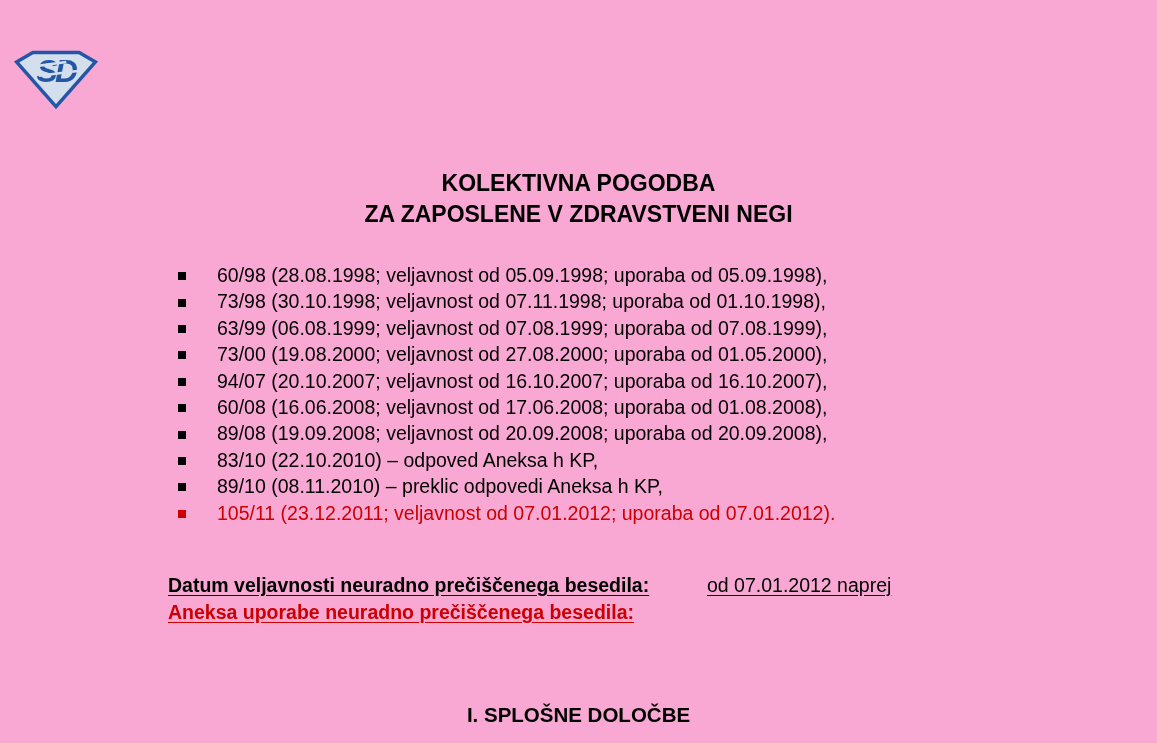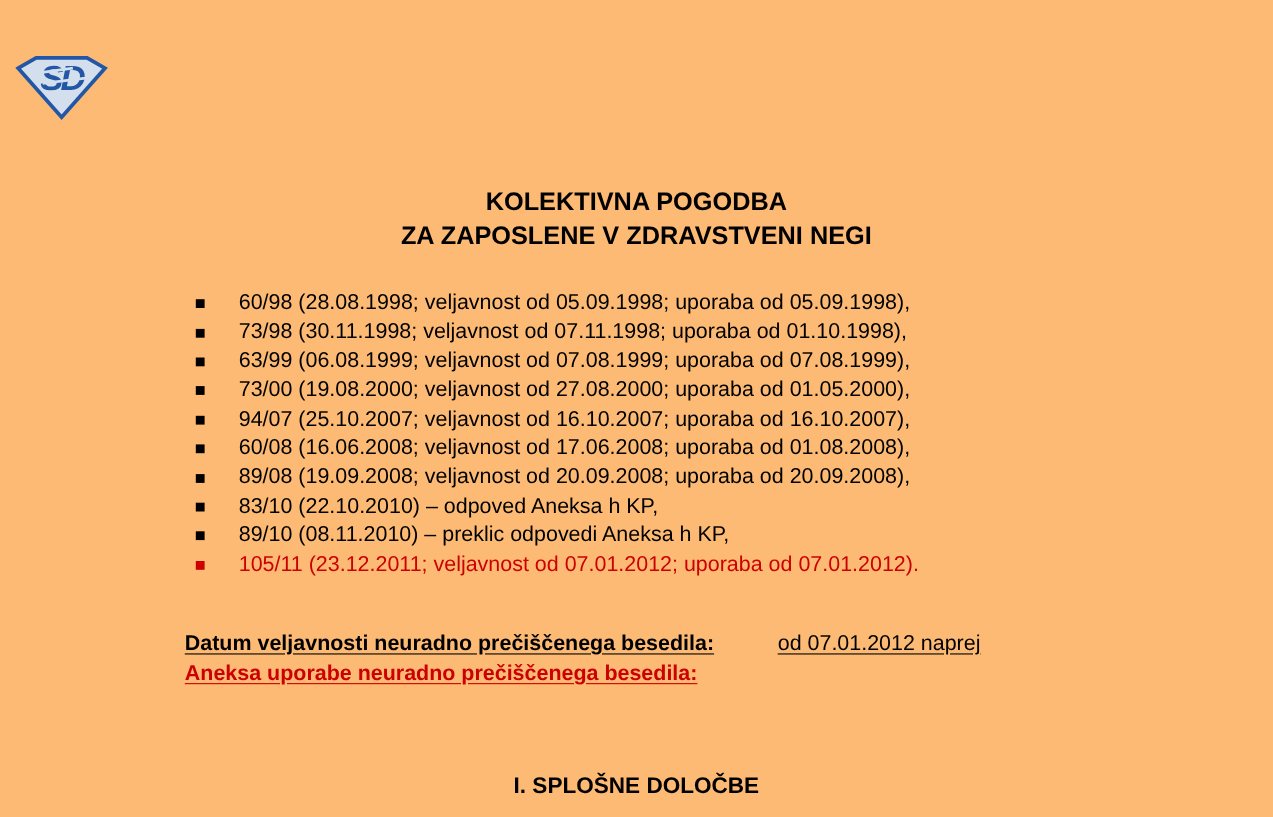--- a/index.html
+++ b/index.html
@@ -1,20 +1,20 @@
 <!DOCTYPE html>
 <html style="--red: #cc0000;"><head>
 <meta charset="utf-8">
 <style>
   * { margin:0; padding:0; box-sizing:border-box; }
   html,body { background:#ffffff; }
   .page {
     position:relative;
     width:1157px; height:743px;
-    background:#fdba74;
+    background:#f9a8d4;
     overflow:hidden;
     color:#000000;
     font-family:"Liberation Sans","DejaVu Sans",sans-serif;
   }
   .logo { position:absolute; left:13px; top:50px; width:86px; height:60px; }
   .title {
     position:absolute; left:0; right:0; top:168px;
     text-align:center; font-weight:700; font-size:23px; line-height:31px;
   }
   .doc-body {
@@ -63,33 +63,33 @@
   </div>
 
   <div class="doc-body">
     <ul class="gazette-list">
       <li>
         <span class="bullet"></span>
         <span>60/98 (28.08.1998; veljavnost od 05.09.1998; uporaba od 05.09.1998),</span>
       </li>
       <li>
         <span class="bullet"></span>
-        <span>73/98 (30.11.1998; veljavnost od 07.11.1998; uporaba od 01.10.1998),</span>
+        <span>73/98 (30.10.1998; veljavnost od 07.11.1998; uporaba od 01.10.1998),</span>
       </li>
       <li>
         <span class="bullet"></span>
         <span>63/99 (06.08.1999; veljavnost od 07.08.1999; uporaba od 07.08.1999),</span>
       </li>
       <li>
         <span class="bullet"></span>
         <span>73/00 (19.08.2000; veljavnost od 27.08.2000; uporaba od 01.05.2000),</span>
       </li>
       <li>
         <span class="bullet"></span>
-        <span>94/07 (25.10.2007; veljavnost od 16.10.2007; uporaba od 16.10.2007),</span>
+        <span>94/07 (20.10.2007; veljavnost od 16.10.2007; uporaba od 16.10.2007),</span>
       </li>
       <li>
         <span class="bullet"></span>
         <span>60/08 (16.06.2008; veljavnost od 17.06.2008; uporaba od 01.08.2008),</span>
       </li>
       <li>
         <span class="bullet"></span>
         <span>89/08 (19.09.2008; veljavnost od 20.09.2008; uporaba od 20.09.2008),</span>
       </li>
       <li>

